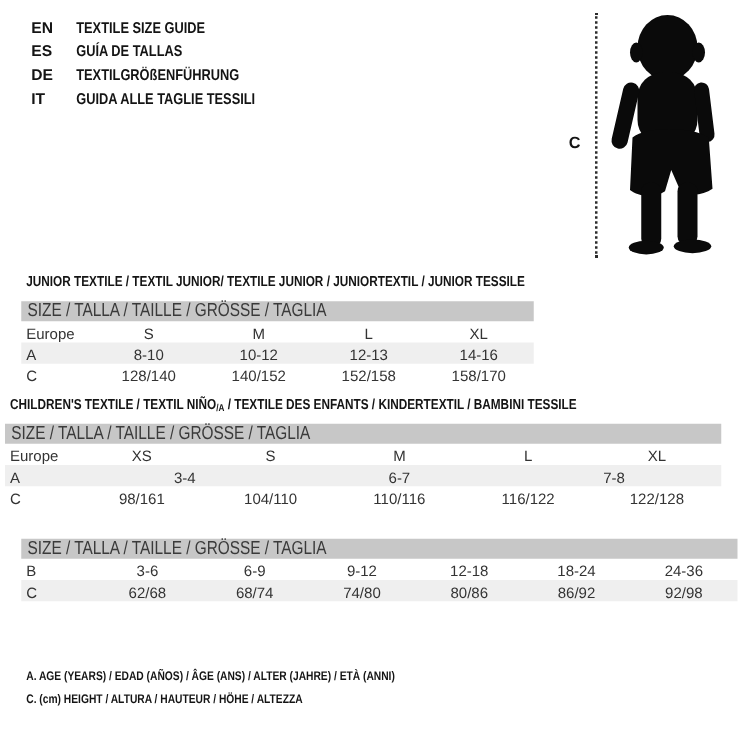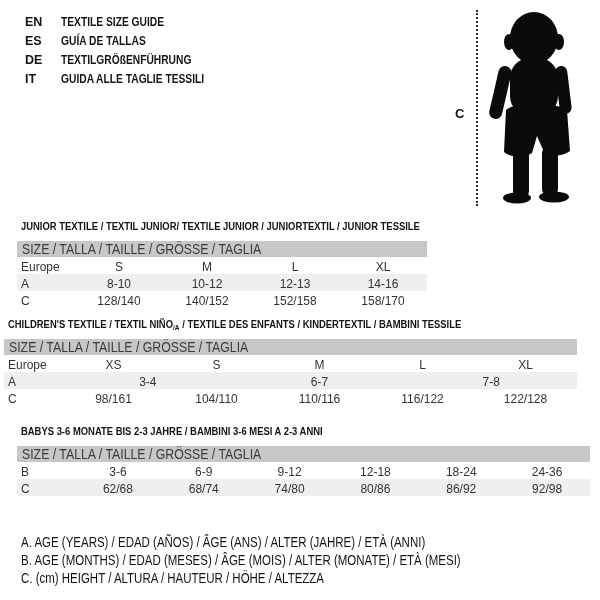--- a/index.html
+++ b/index.html
@@ -106,22 +106,22 @@
   }
   
   .footnotes {
     position: absolute;
     left: 21px;
     top: 533px;
   }
   .footnote {
     height: 18px;
     line-height: 18px;
-    font-size: 14px;
-    font-weight: normal;
+    font-size: 10px;
+    font-weight: bold;
     color: #141414;
   }
 </style>
 </head>
 <body>
 
 <div id="canvas">
 
   <div class="lang-block">
       <div class="lang-row">
@@ -205,21 +205,20 @@
       <div class="t-row">
         <span class="t-label">C</span>
         <span class="t-cell">98/161</span>
         <span class="t-cell">104/110</span>
         <span class="t-cell">110/116</span>
         <span class="t-cell">116/122</span>
         <span class="t-cell">122/128</span>
       </div>
     </div>
   <div class="table-section" id="sec-babies">
-      <div class="title-line"><span class="cond"><span>BABYS 3-6 MONATE BIS 2-3 JAHRE / BAMBINI 3-6 MESI A 2-3 ANNI</span></span></div>
       <div class="size-bar"><span class="cond">SIZE / TALLA / TAILLE / GRÖSSE / TAGLIA</span></div>
       <div class="t-row">
         <span class="t-label">B</span>
         <span class="t-cell">3-6</span>
         <span class="t-cell">6-9</span>
         <span class="t-cell">9-12</span>
         <span class="t-cell">12-18</span>
         <span class="t-cell">18-24</span>
         <span class="t-cell">24-36</span>
       </div>
@@ -229,17 +228,16 @@
         <span class="t-cell">68/74</span>
         <span class="t-cell">74/80</span>
         <span class="t-cell">80/86</span>
         <span class="t-cell">86/92</span>
         <span class="t-cell">92/98</span>
       </div>
     </div>
 
   <div class="footnotes">
       <div class="footnote"><span class="cond">A. AGE (YEARS) / EDAD (AÑOS) / ÂGE (ANS) / ALTER (JAHRE) / ETÀ (ANNI)</span></div>
-      <div class="footnote"><span class="cond">B. AGE (MONTHS) / EDAD (MESES) / ÂGE (MOIS) / ALTER (MONATE) / ETÀ (MESI)</span></div>
       <div class="footnote"><span class="cond">C. (cm) HEIGHT / ALTURA / HAUTEUR / HÖHE / ALTEZZA</span></div>
     </div>
 
 </div>
 
 </body></html>

